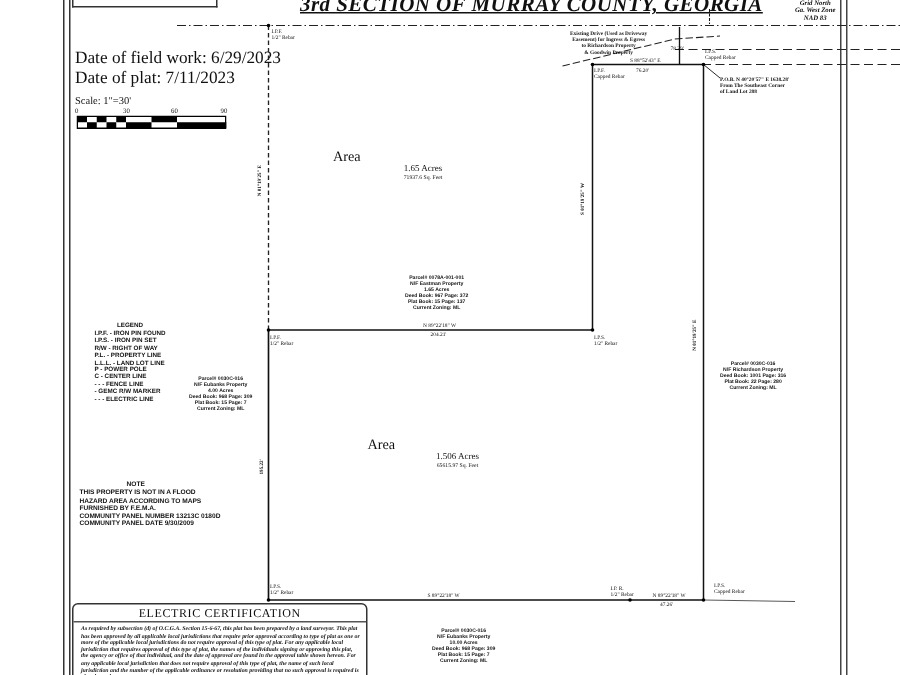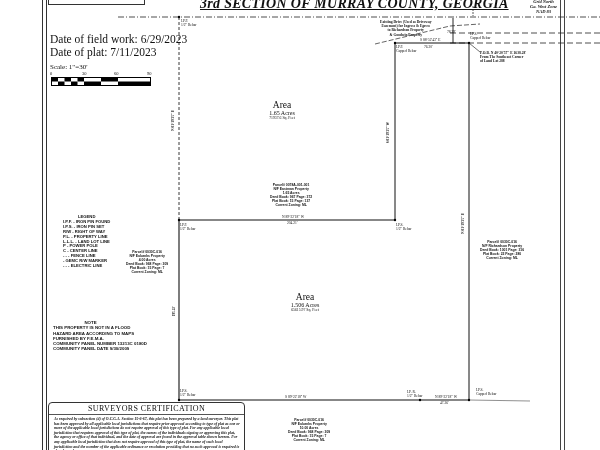--- a/index.html
+++ b/index.html
@@ -9,21 +9,21 @@
   .frame-l2{left:46px;top:0;width:1px;height:450px;background:#333;}
   .frame-r1{left:560px;top:0;width:1px;height:450px;background:#444;}
   .frame-r2{left:564px;top:0;width:1px;height:450px;background:#444;}
   .topbox{left:48px;top:0;width:95px;height:4px;border:1px solid #333;border-top:none;}
   .title{left:200px;top:-4px;font-size:14px;font-style:italic;font-weight:bold;text-decoration:underline;letter-spacing:.3px;white-space:nowrap;}
   .dates{left:50px;top:33px;font-size:11.5px;line-height:13px;}
   .scale-label{left:50px;top:63px;font-size:7px;}
   .scale-ticks{left:50px;top:71px;width:102px;font-size:4.5px;}
   .scale-ticks span{position:absolute;}
   .tiny{font-size:3.6px;line-height:4.2px;white-space:nowrap;}
-  .area-title{font-size:9.5px;text-align:center;width:120px;}
+  .area-title{font-size:9.5px;text-align:left;width:120px;}
   .area-acres{font-size:6px;text-align:center;width:120px;}
   .area-sqft{font-size:3.8px;text-align:center;width:120px;}
   .legend{left:63px;top:215px;font-size:4.2px;line-height:4.9px;font-family:"Liberation Sans","DejaVu Sans",sans-serif;font-weight:bold;white-space:nowrap;}
   .legend .hd{text-align:center;}
   .note{left:53px;top:320px;font-size:4.4px;line-height:5.3px;font-family:"Liberation Sans","DejaVu Sans",sans-serif;font-weight:bold;white-space:nowrap;}
   .note .hd{text-align:center;width:75px;}
   .cert{left:48px;top:402px;width:195px;height:60px;border:1px solid #333;border-radius:4px;}
   .cert-title{left:0;top:1px;width:100%;text-align:center;font-size:8px;letter-spacing:.4px;border-bottom:1px solid #555;padding-bottom:1px;}
   .cert-body{left:5px;top:14px;width:186px;font-size:3.9px;line-height:4.6px;font-style:italic;font-weight:bold;}
   .parcel{font-size:3.4px;line-height:4.1px;text-align:center;font-family:"Liberation Sans","DejaVu Sans",sans-serif;font-weight:bold;white-space:nowrap;}
@@ -225,15 +225,15 @@
 <div class="abs note">
   <div class="hd">NOTE</div>
   <div>THIS PROPERTY IS NOT IN A FLOOD</div>
   <div>HAZARD AREA ACCORDING TO MAPS</div>
   <div>FURNISHED BY F.E.M.A.</div>
   <div>COMMUNITY PANEL NUMBER 13213C 0180D</div>
   <div>COMMUNITY PANEL DATE 9/30/2009</div>
 </div>
 
 <div class="abs cert">
-  <div class="abs cert-title">SURVEYORS CERTIFICATION</div>
+  <div class="abs cert-title">ELECTRIC CERTIFICATION</div>
   <div class="abs cert-body">As required by subsection (d) of O.C.G.A. Section 15-6-67, this plat has been prepared by a land surveyor. This plat has been approved by all applicable local jurisdictions that require prior approval according to type of plat as one or more of the applicable local jurisdictions do not require approval of this type of plat. For any applicable local jurisdiction that requires approval of this type of plat, the names of the individuals signing or approving this plat, the agency or office of that individual, and the date of approval are found in the approval table shown hereon. For any applicable local jurisdiction that does not require approval of this type of plat, the name of such local jurisdiction and the number of the applicable ordinance or resolution providing that no such approval is required is also shown hereon.</div>
 </div>
 
 </body></html>

